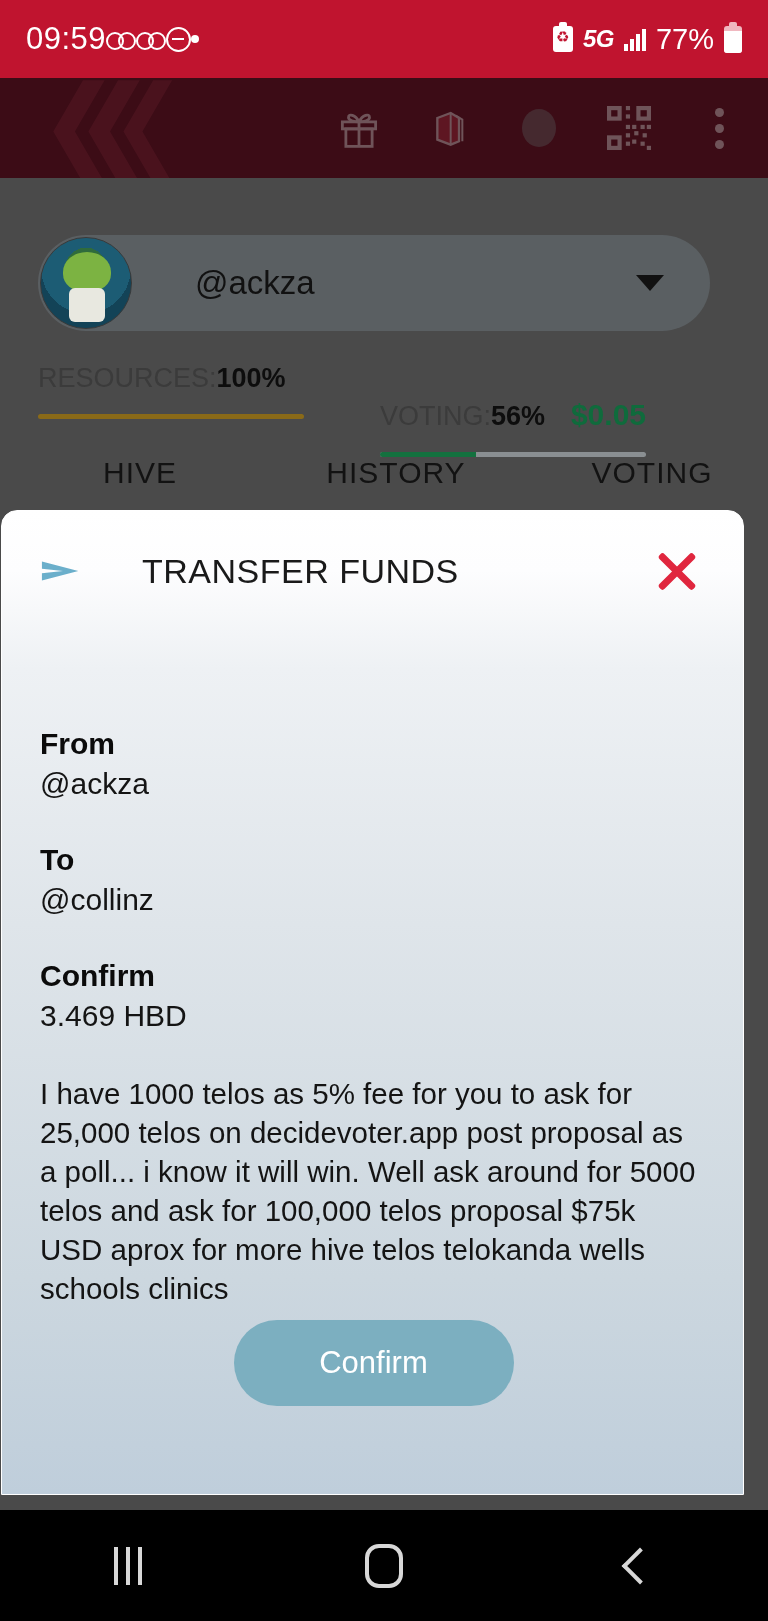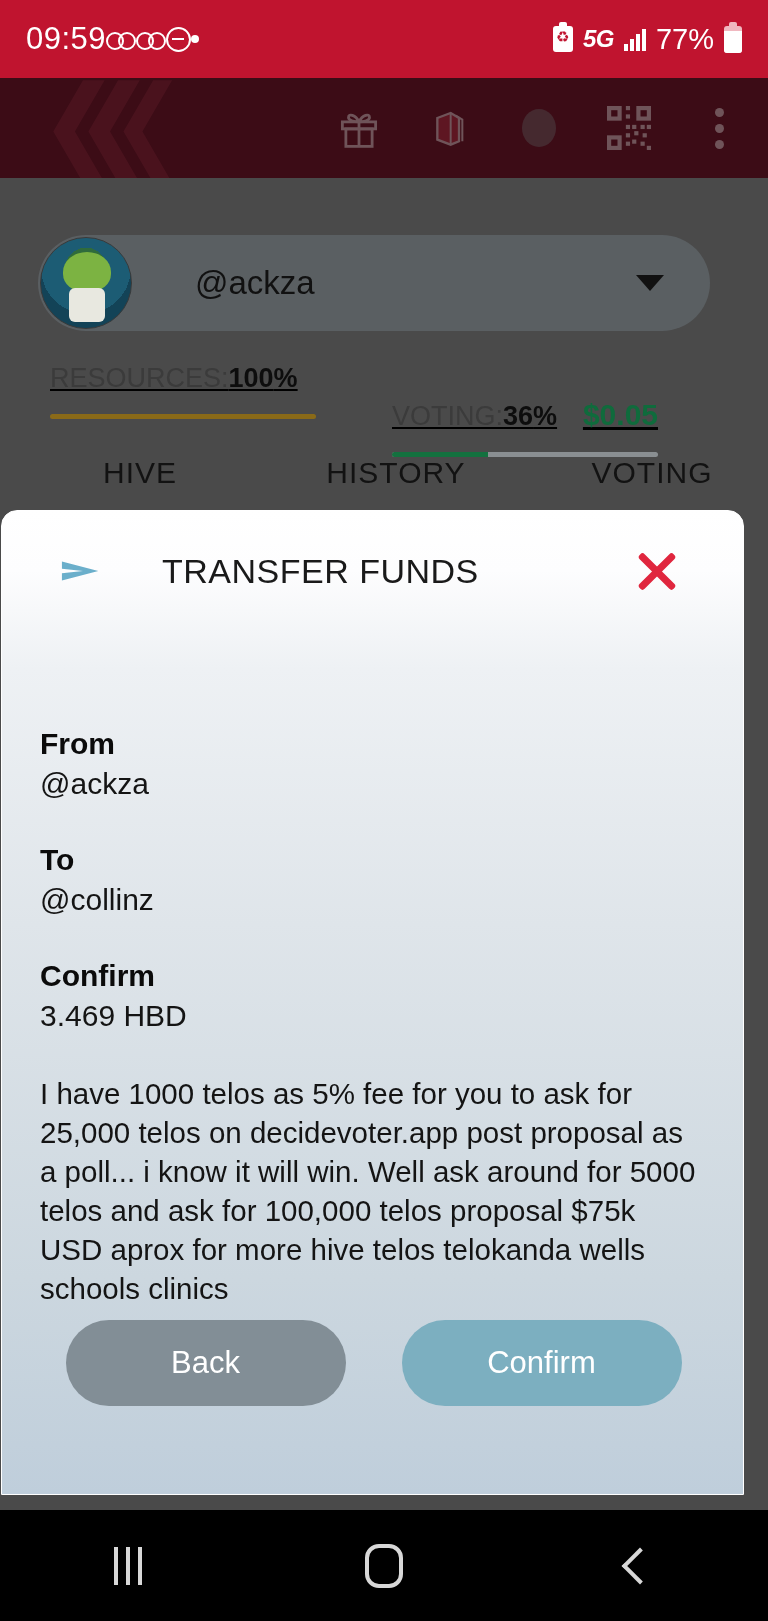--- a/index.html
+++ b/index.html
@@ -77,42 +77,42 @@
   }
   .avatar::after {
     content: ""; position: absolute; left: 28px; top: 50px; width: 36px; height: 34px;
     background: #e8e8e0; border-radius: 6px;
   }
   .acct-name { font-size: 33px; color: #111; margin-left: 63px; }
   .acct-caret {
     margin-left: auto; margin-right: 46px;
     width: 0; height: 0; border-left: 14px solid transparent; border-right: 14px solid transparent; border-top: 16px solid #111;
   }
-  .stats { position: absolute; top: 185px; left: 12px; width: 684px; display: flex; text-decoration: underline; }
+  .stats { position: absolute; top: 185px; left: 0; width: 684px; display: flex; }
   .stat { width: 50%; padding: 0 38px; }
   .stat-row { display: flex; align-items: baseline; }
   .stat-label { font-size: 27px; color: #3b3b3b; }
   .stat-value { font-size: 27px; color: #0d0d0d; font-weight: bold; }
   .stat-unit { font-size: 27px; color: #0d0d0d; font-weight: bold; }
   .usd { margin-left: auto; font-size: 30px; font-weight: bold; color: #0f6b3c; margin-top: 35px; }
   .bar { margin-top: 20px; height: 5px; background: #8a8f92; border-radius: 3px; overflow: hidden; }
   .bar > i { display: block; height: 100%; }
   .bar-res > i { background: #8a6a18; }
   .bar-vote > i { background: #14713f; }
   .tabs { position: absolute; top: 278px; left: 12px; width: 768px; display: flex; }
   .tab { flex: 1; text-align: center; font-size: 30px; color: #121212; letter-spacing: 1px; }
 
   
   .modal {
     position: absolute; left: 1px; top: 510px; width: 743px; height: 985px;
     background: linear-gradient(180deg, #ffffff 0%, #fdfdfe 6%, #eef1f4 16%, #dfe5ea 42%, #ccd7df 78%, #bfcedb 100%);
     border-radius: 16px 16px 0 0; overflow: hidden;
     border: 1px solid #ffffff;
   }
-  .modal-head { height: 120px; display: flex; align-items: center; padding: 0 58px; }
+  .modal-head { height: 120px; display: flex; align-items: center; padding: 0 38px; }
   .send-icon { width: 46px; height: 40px; flex: 0 0 auto; }
   .modal-title { font-size: 34px; color: #1a1a1a; letter-spacing: 0.5px; margin-left: 56px; }
   .close-x { margin-left: auto; width: 56px; height: 56px; position: relative; }
   .close-x::before, .close-x::after {
     content: ""; position: absolute; left: 4px; top: 25px; width: 48px; height: 7px;
     background: #e0263e; border-radius: 3px;
   }
   .close-x::before { transform: rotate(45deg); }
   .close-x::after  { transform: rotate(-45deg); }
 
@@ -235,21 +235,21 @@
           <span class="stat-value">100</span>
           <span class="stat-unit">%</span>
         </div>
         <div class="bar bar-res">
             <i id="res-fill" style="width: 100%;"></i>
           </div>
       </div>
       <div class="stat">
         <div class="stat-row">
           <span class="stat-label">VOTING:</span>
-          <span class="stat-value">36</span>
+          <span class="stat-value">56</span>
           <span class="stat-unit">%</span>
           <span class="usd">$0.05</span>
         </div>
         <div class="bar bar-vote">
             <i id="vote-fill" style="width: 36%;"></i>
           </div>
       </div>
     </div>
 
     <div class="tabs">
@@ -280,21 +280,20 @@
       <div class="field">
         <div class="field-label">Confirm</div>
         <div class="field-value">3.469 HBD</div>
       </div>
       <div class="field">
         <div class="memo-text">I have 1000 telos as 5% fee for you to ask for 25,000 telos on decidevoter.app post proposal as a poll... i know it will win. Well ask around for 5000 telos and ask for 100,000 telos proposal $75k USD aprox for more hive telos telokanda wells schools clinics</div>
       </div>
     </div>
 
     <div class="btn-row">
-      <button class="btn btn-back">Back</button>
       <button class="btn btn-confirm">Confirm</button>
     </div>
   </div>
 
   <div class="navbar">
     <div class="nav-btn">
         <span class="nav-recent">
           <i></i>
           <i></i>
           <i></i>

